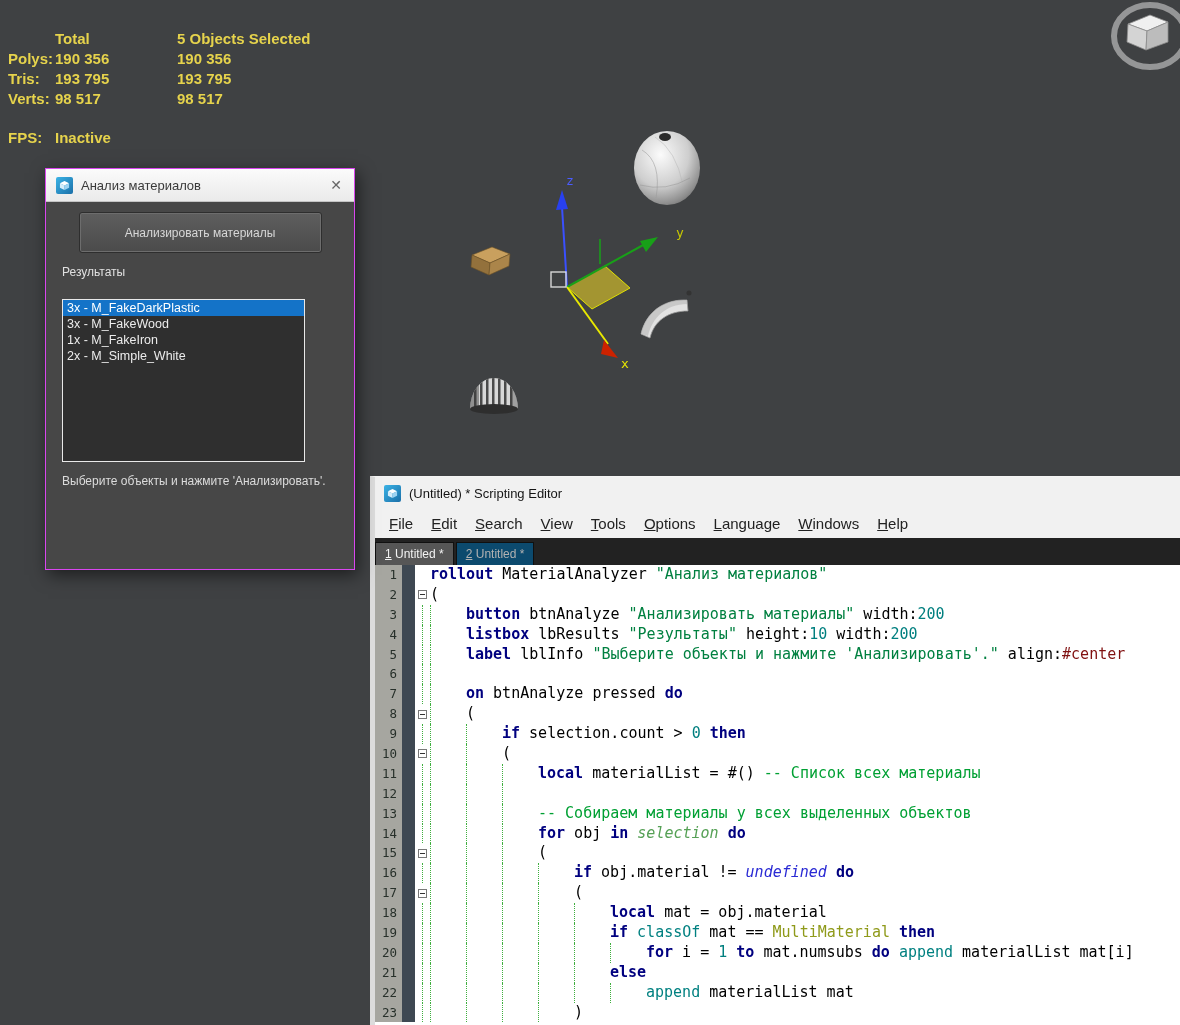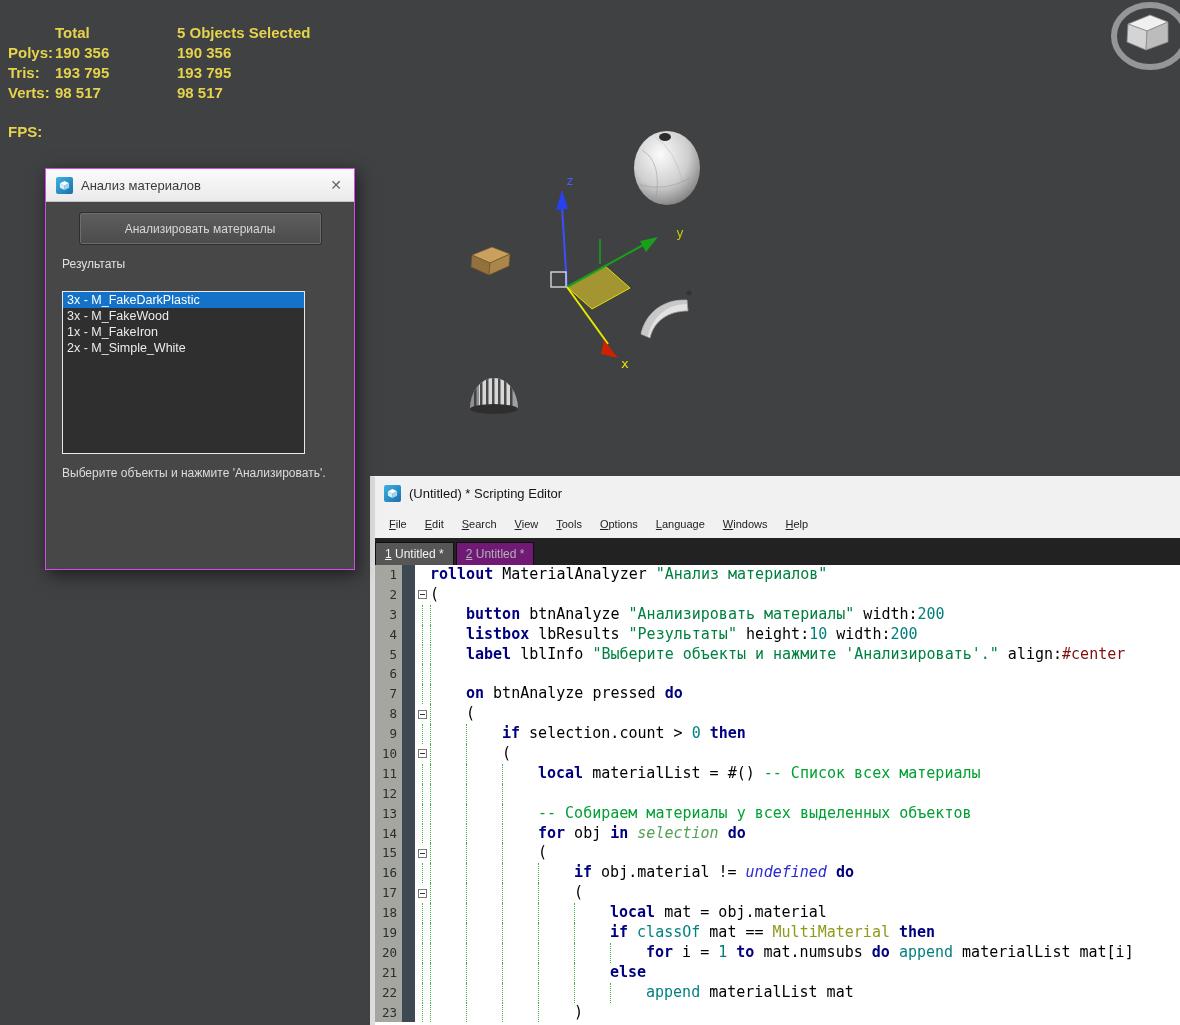--- a/index.html
+++ b/index.html
@@ -1,58 +1,58 @@
 <!DOCTYPE html>
 <html><head>
 <meta charset="utf-8">
 <style>
   * { margin:0; padding:0; box-sizing:border-box; }
   html,body { width:1180px; height:1025px; overflow:hidden; }
   body { position:relative; background:#3f4143; font-family:"Liberation Sans",sans-serif; }
 
   
-  .stats { position:absolute; left:8px; top:23px; z-index:3; color:#e6d34c; font-size:15px; font-weight:bold; }
+  .stats { position:absolute; left:8px; top:29px; z-index:3; color:#e6d34c; font-size:15px; font-weight:bold; }
   .stats-grid { display:grid; grid-template-columns:47px 122px auto; line-height:20px; }
   .stats-fps { margin-top:19px; display:grid; grid-template-columns:47px auto; line-height:20px; }
 
   
   .scene { position:absolute; left:0; top:0; z-index:1; }
   .viewcube { position:absolute; top:2px; right:0; width:82px; height:72px; overflow:hidden; z-index:2; }
 
   
   .dlg { position:absolute; left:45px; top:168px; width:310px; height:402px; z-index:6;
          border:1px solid #d946ef; box-shadow:3px 5px 16px rgba(0,0,0,.55); display:flex; flex-direction:column; }
   .dlg-tb { height:33px; background:linear-gradient(#fbfbfb,#eaeaea); display:flex; align-items:center;
             gap:8px; padding:0 10px; border-bottom:1px solid #c4c4c4; flex:none; }
   .appicon { width:17px; height:17px; border-radius:2px; flex:none;
              background:linear-gradient(135deg,#3bb3e6 0%,#1b6fa8 100%);
              display:flex; align-items:center; justify-content:center; }
   .dlg-title { font-size:13px; color:#3a3a3a; flex:1; }
   .dlg-close { font-size:14px; color:#666; padding:0 2px; }
   .dlg-body { flex:1; background:#474747; padding:10px 16px 0; }
-  .btn-analyze { display:block; width:243px; height:33px; margin:0 auto; border-radius:3px;
+  .btn-analyze { display:block; width:243px; height:41px; margin:0 auto; border-radius:3px;
                  background:linear-gradient(#5e5e5e,#4b4b4b); border:1px solid #2e2e2e;
                  box-shadow:inset 0 0 0 1px #6d6d6d; color:#d7d7d7; font-size:12px;
                  font-family:"Liberation Sans",sans-serif; }
   .results-label { margin-top:12px; font-size:12px; color:#e0e0e0; }
   .listbox { margin-top:20px; width:243px; height:163px; background:#2f2f2f; border:1px solid #e9e9e9; overflow:hidden; }
   .lb-item { font-size:12.5px; color:#ececec; line-height:16px; padding:0 4px; white-space:nowrap; }
   .lb-item.sel { background:#1473c8; color:#fff; }
   .info-label { margin-top:12px; font-size:12px; color:#dcdcdc; }
 
   
   .ed { position:absolute; left:370px; top:476px; width:810px; height:549px; z-index:5;
         background:#fff; border-left:5px solid #dcdcdc; border-top:1px solid #f4f4f4;
         display:flex; flex-direction:column; }
   .ed-tb { height:32px; background:#f1f1f1; display:flex; align-items:center; gap:8px; padding:16px 9px; flex:none; }
   .ed-title { font-size:13px; color:#151515; }
   .ed-menu { height:29px; background:#f1f1f1; display:flex; align-items:center; padding:0 5px; flex:none; }
-  .menu-item { font-size:11px; color:#222; padding:0 9px; }
+  .menu-item { font-size:15px; color:#222; padding:0 9px; }
   .ed-tabs { height:27px; background:#222; display:flex; align-items:flex-end; padding-left:0; flex:none; }
-  .tab { height:23px; line-height:22px; padding:0 9px; font-size:12px; background:#701a75; color:#b2b2b2;
+  .tab { height:23px; line-height:22px; padding:0 9px; font-size:12px; background:#0c4a6e; color:#b2b2b2;
          border:1px solid #101010; border-bottom:none; margin-right:2px; white-space:nowrap; }
   .tab.active { background:#565656; color:#f3f3f3; }
   .ed-code { flex:1; overflow:hidden; background:#fff; }
 
   .cl { display:flex; height:19.9px; font-family:"DejaVu Sans Mono",monospace; font-size:15px; line-height:19.9px; }
   .ln { width:27px; flex:none; background:#a6a6a0; color:#27302a; font-size:12.5px; text-align:right;
         padding-right:5px; font-family:"DejaVu Sans Mono",monospace; }
   .band { width:13px; flex:none; background:#3e4852; }
   .fm { width:15px; flex:none; background:#fff; position:relative; display:flex; align-items:center; justify-content:center; }
   .fm .fguide { position:absolute; left:7px; top:0; bottom:0; border-left:1px dotted #3faf3f; }
@@ -158,20 +158,21 @@
       <div>190 356</div>
       <div>Tris:</div>
       <div>193 795</div>
       <div>193 795</div>
       <div>Verts:</div>
       <div>98 517</div>
       <div>98 517</div>
     </div>
   <div class="stats-fps">
     <span>FPS:</span>
+    <span>Inactive</span>
   </div>
 </div>
 
 <div class="dlg">
   <div class="dlg-tb">
     <span class="appicon">
       <svg viewBox="0 0 12 12" width="11" height="11">
         <path d="M6 1 L11 3.5 L6 6 L1 3.5 Z" fill="#ffffff"></path>
         <path d="M1 3.5 L6 6 L6 11 L1 8.5 Z" fill="#d6eefb"></path>
         <path d="M11 3.5 L6 6 L6 11 L11 8.5 Z" fill="#9fd4f2"></path>

